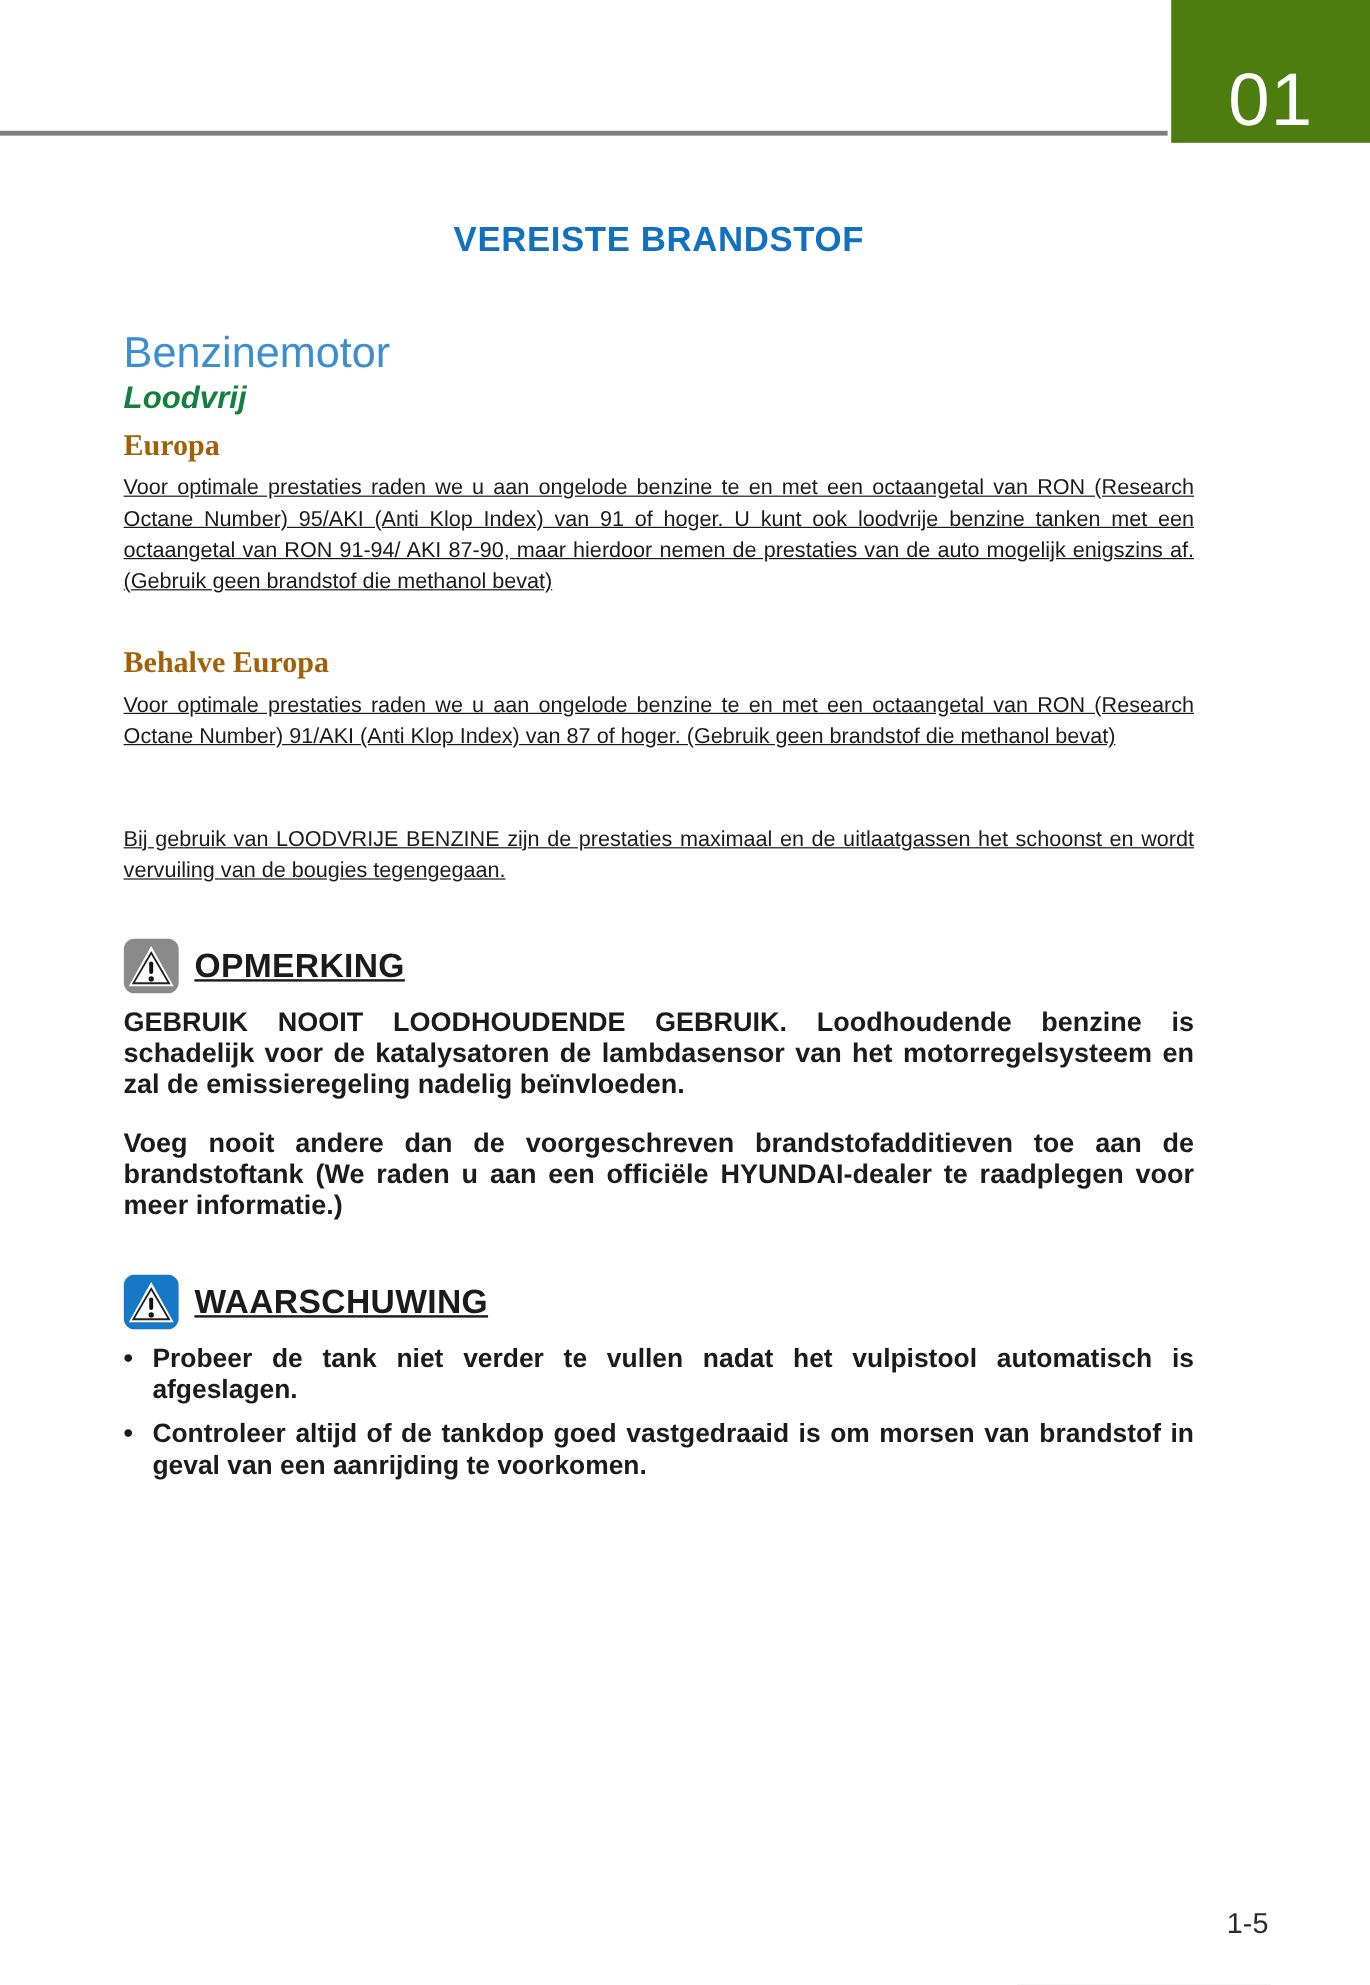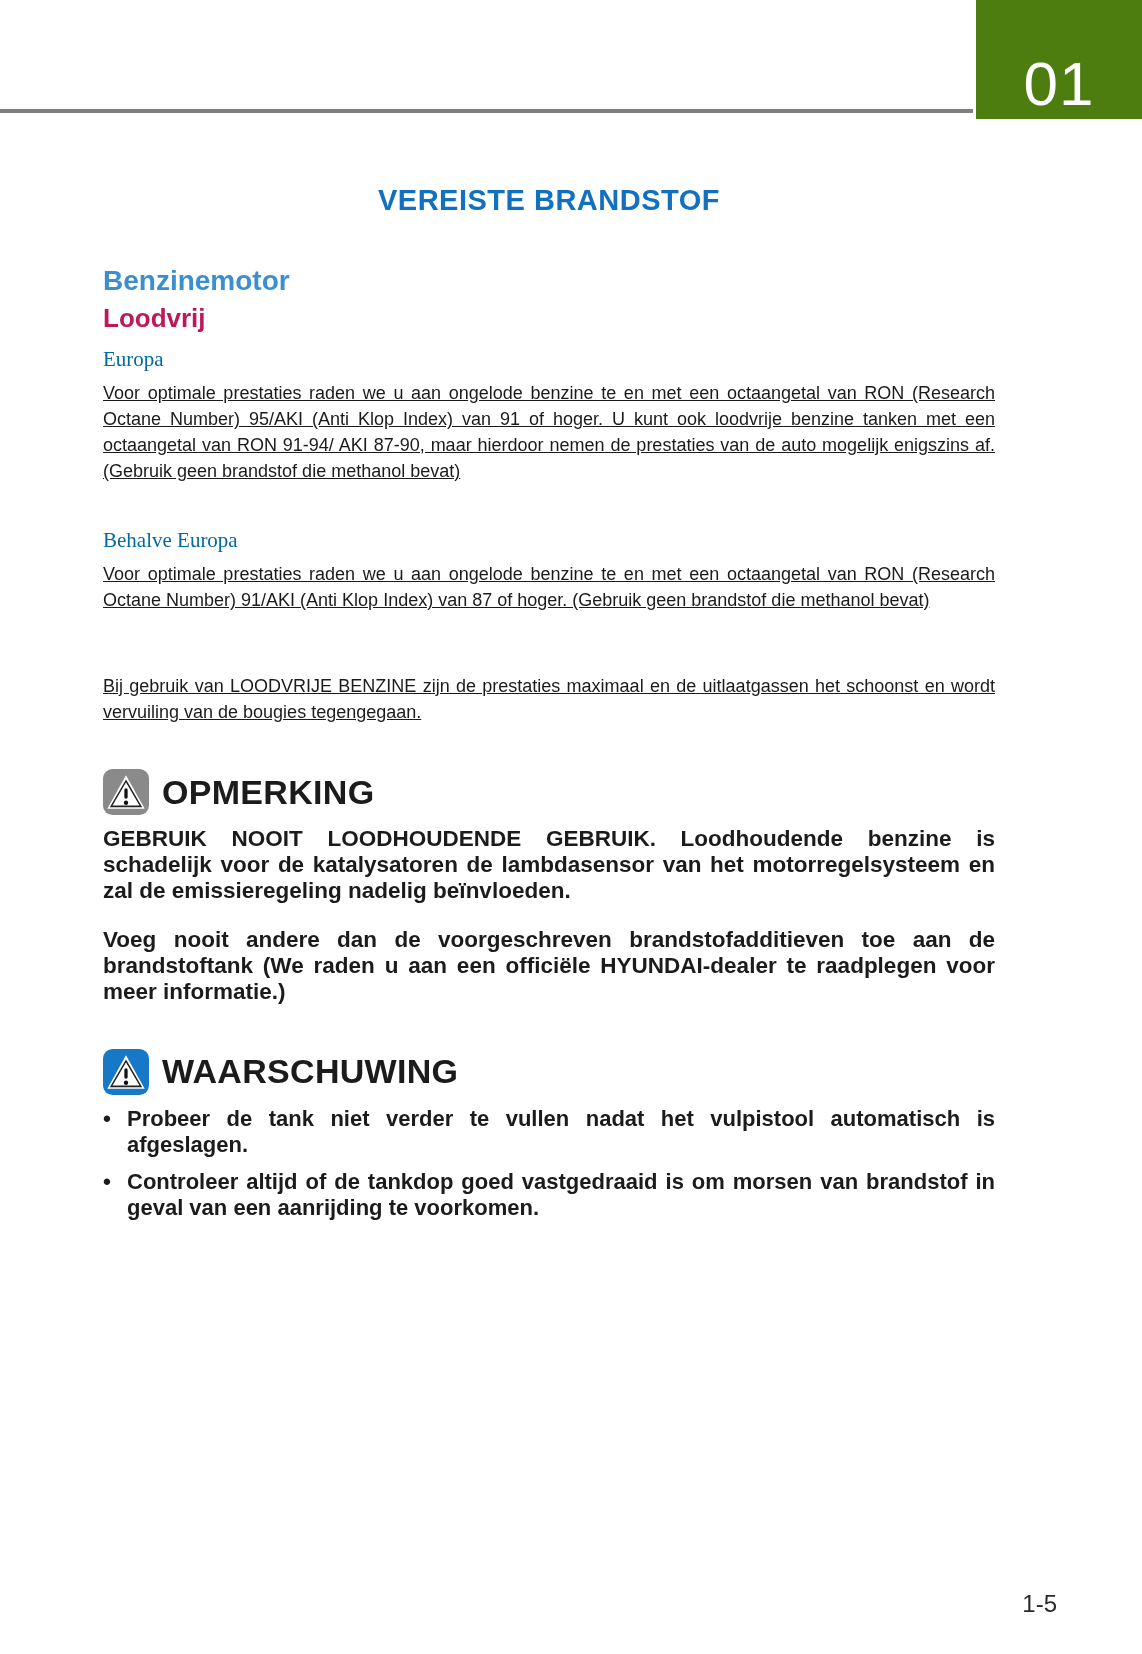--- a/index.html
+++ b/index.html
@@ -29,55 +29,56 @@
   .content {
     position:absolute; left:103px; top:0; width:892px;
   }
   .page-title {
     margin-top:184px;
     text-align:center;
     font-size:29px; font-weight:bold;
     letter-spacing:0.5px;
   }
   .section-heading {
-    margin-top:48px;
-    font-size:28px; font-weight:bold;
+    margin-top:61px;
+    font-size:36px; font-weight:normal;
     line-height:32px;
   }
   .subsection-heading {
     margin-top:6px;
-    font-size:26px; font-weight:bold; 
-    line-height:30px; color:#be185d;
+    font-size:26px; font-weight:bold; font-style:italic;
+    line-height:30px; color:#15803d;
   }
   .serif-heading {
     margin-top:12px;
     font-family:"Liberation Serif", serif;
-    font-size:21px; font-weight:normal;
-    line-height:28px; color:#0369a1;
+    font-size:25px; font-weight:bold;
+    line-height:28px; color:#a16207;
   }
   .body-para {
     margin-top:7px;
     font-size:18px; line-height:26px;
     text-align:justify;
     color:#1b1b1b;
     text-decoration:underline;
   }
   .gap-lg { margin-top:42px; }
   .gap-para { margin-top:60px; }
   .callout { margin-top:44px; }
   .callout-head {
     display:flex; align-items:center;
   }
   .callout-icon {
     width:46px; height:46px; flex:0 0 46px;
   }
   .callout-title {
     margin-left:13px;
-    font-size:34px; font-weight:bold;
+    font-size:28px; font-weight:bold;
     letter-spacing:0.3px;
+    text-decoration:underline;
   }
   .callout-para {
     margin-top:11px;
     font-size:22.5px; line-height:26px; font-weight:bold;
     text-align:justify;
   }
   .bullet-row {
     display:flex; margin-top:11px;
   }
   .bullet-marker {

